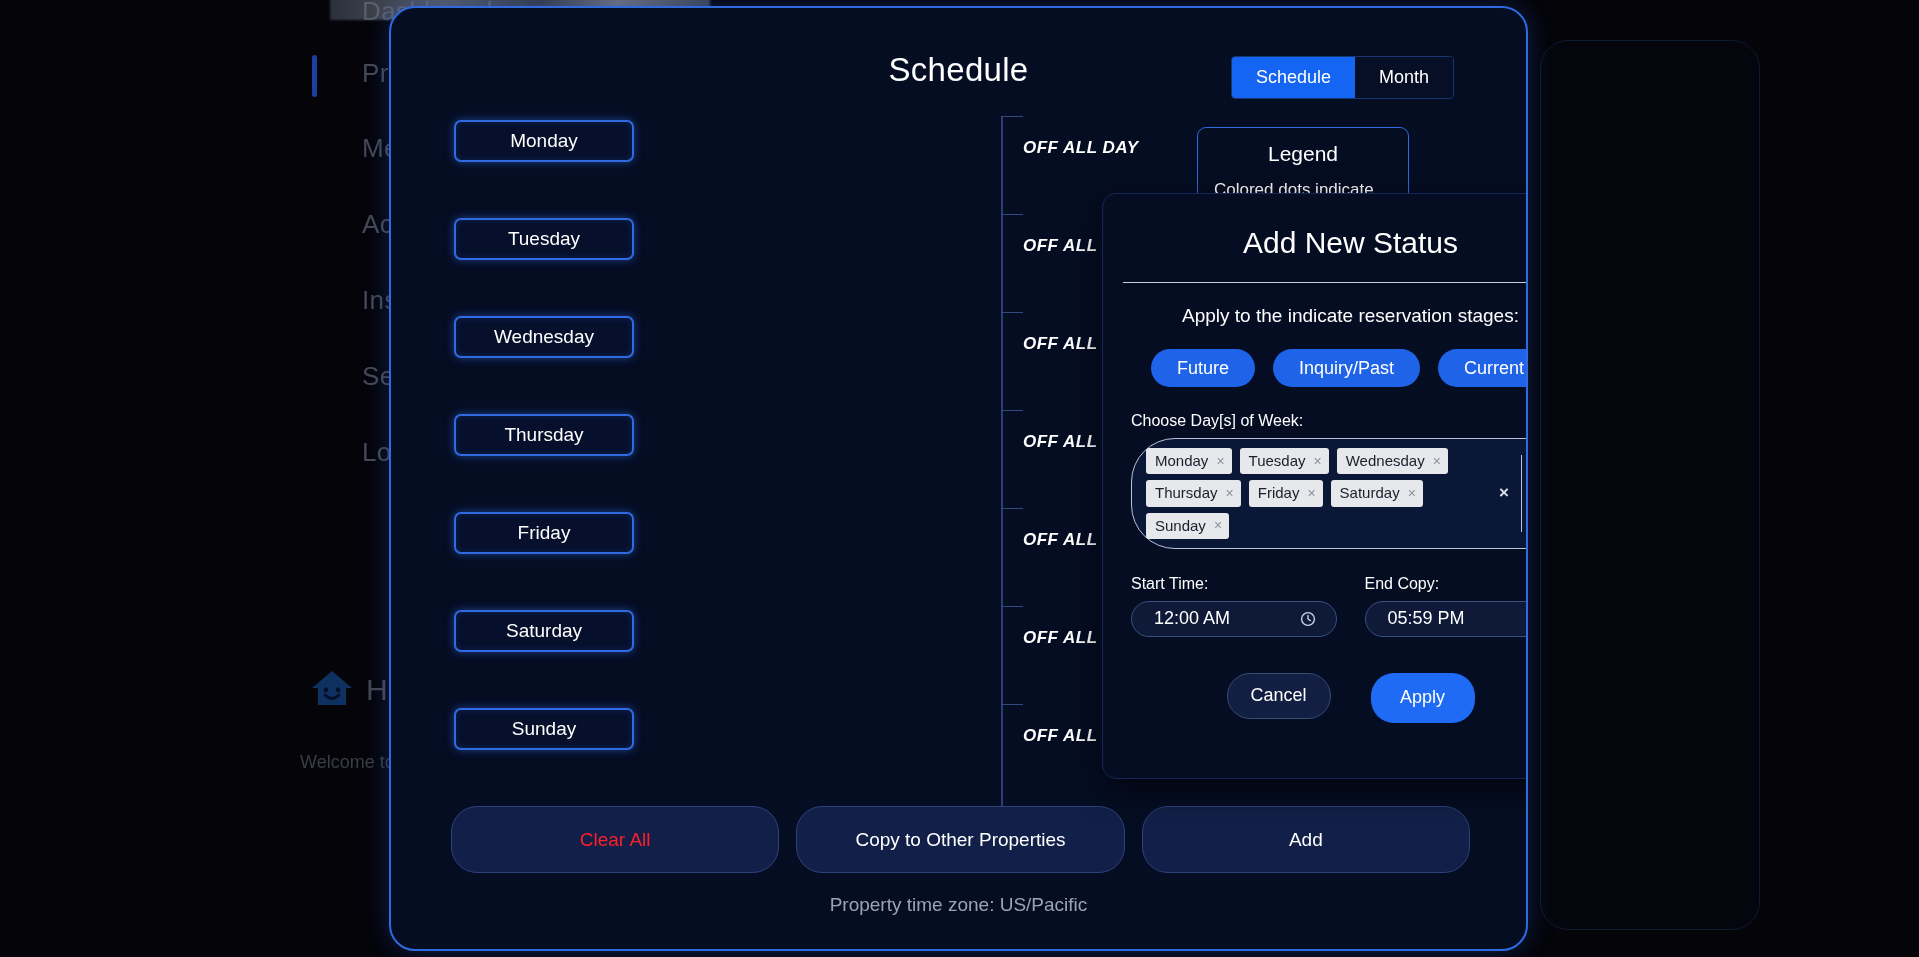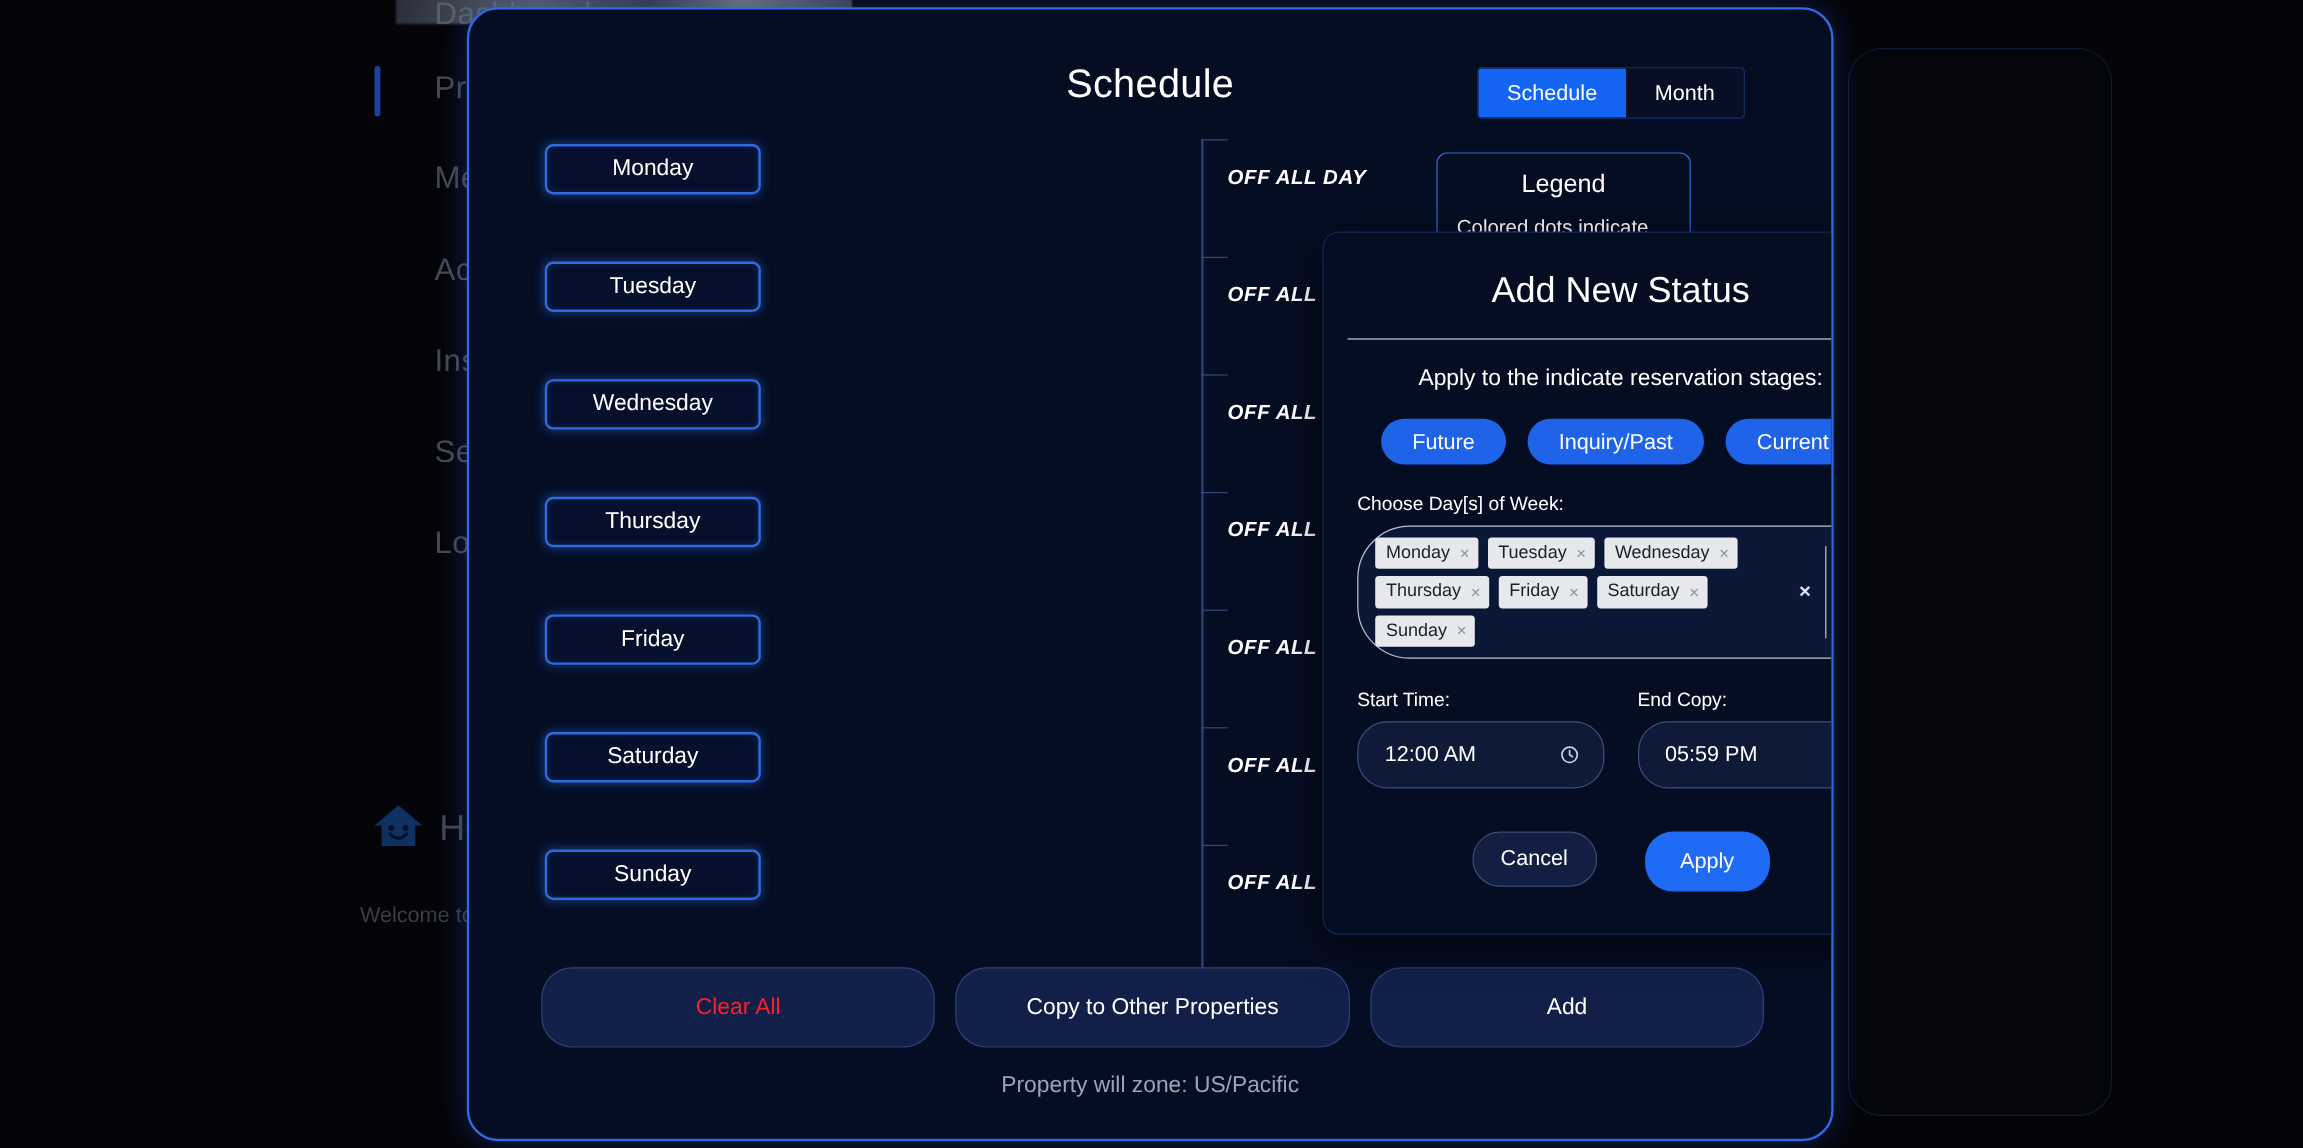--- a/index.html
+++ b/index.html
@@ -152,21 +152,21 @@
   .chip-x { color:#8b919c; font-size:14px; cursor:pointer; }
   .ms-clear {
     position:absolute; right:60px; top:50%; transform:translateY(-50%);
     color:#dbe2ef; font-size:17px; cursor:pointer; font-weight:bold;
   }
   .ms-divider { position:absolute; right:47px; top:16px; bottom:16px; width:1px; background:#b9c4d8; }
 
   .times-row { display:flex; gap:28px; margin:26px 28px 0 28px; }
   .time-field { flex:1; }
   .time-input {
-    margin-top:8px; position:relative; height:56px;
+    margin-top:8px; position:relative; height:36px;
     border:1px solid #39507f; border-radius:25px;
     background:#0e1a38; display:flex; align-items:center;
     padding:0 44px 0 22px;
   }
   .time-value { font-size:18px; color:#ffffff; }
   .time-clock { position:absolute; right:20px; top:50%; transform:translateY(-50%); display:flex; }
 
   .dialog-actions { display:flex; justify-content:center; gap:40px; margin-top:36px; }
   .btn-cancel {
     width:104px; height:46px; border-radius:23px;
@@ -268,21 +268,21 @@
         </div>
       </div>
     </div>
 
     <div class="bottom-actions">
       <button class="action-btn danger">Clear All</button>
       <button class="action-btn">Copy to Other Properties</button>
       <button class="action-btn">Add</button>
     </div>
 
-    <div class="timezone">Property will zone: US/Pacific</div>
+    <div class="timezone">Property time zone: US/Pacific</div>
 
     <div class="dialog">
       <div class="dialog-title">Add New Status</div>
       <div class="dialog-rule"></div>
       <div class="dialog-sub">Apply to the indicate reservation stages:</div>
 
       <div class="stage-row">
         <button class="stage-btn">Future</button>
         <button class="stage-btn">Inquiry/Past</button>
         <button class="stage-btn">Current</button>

